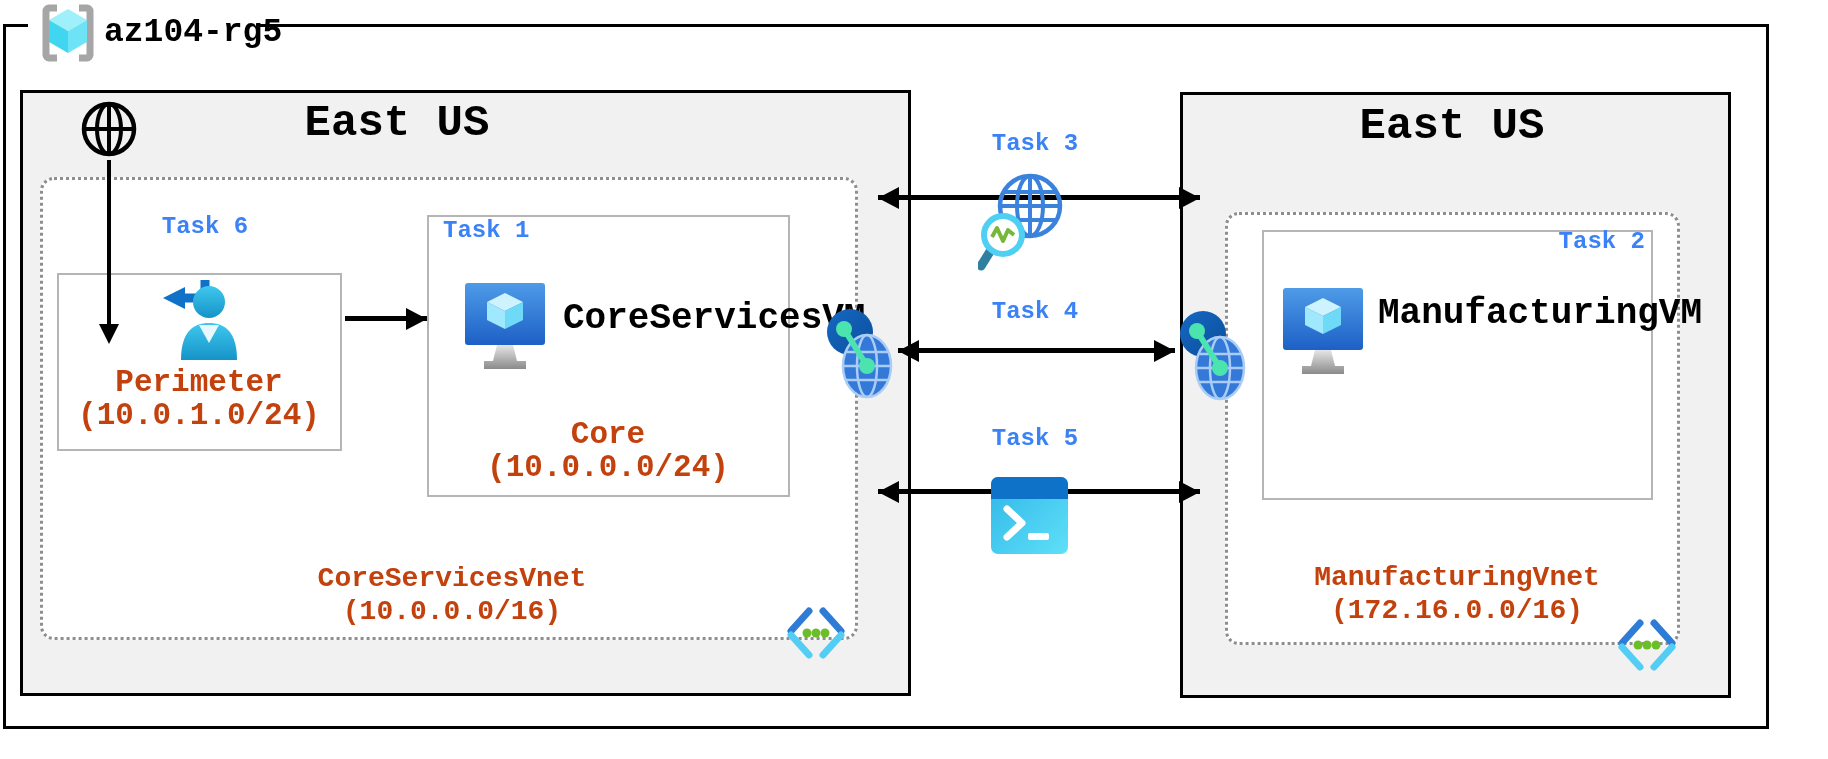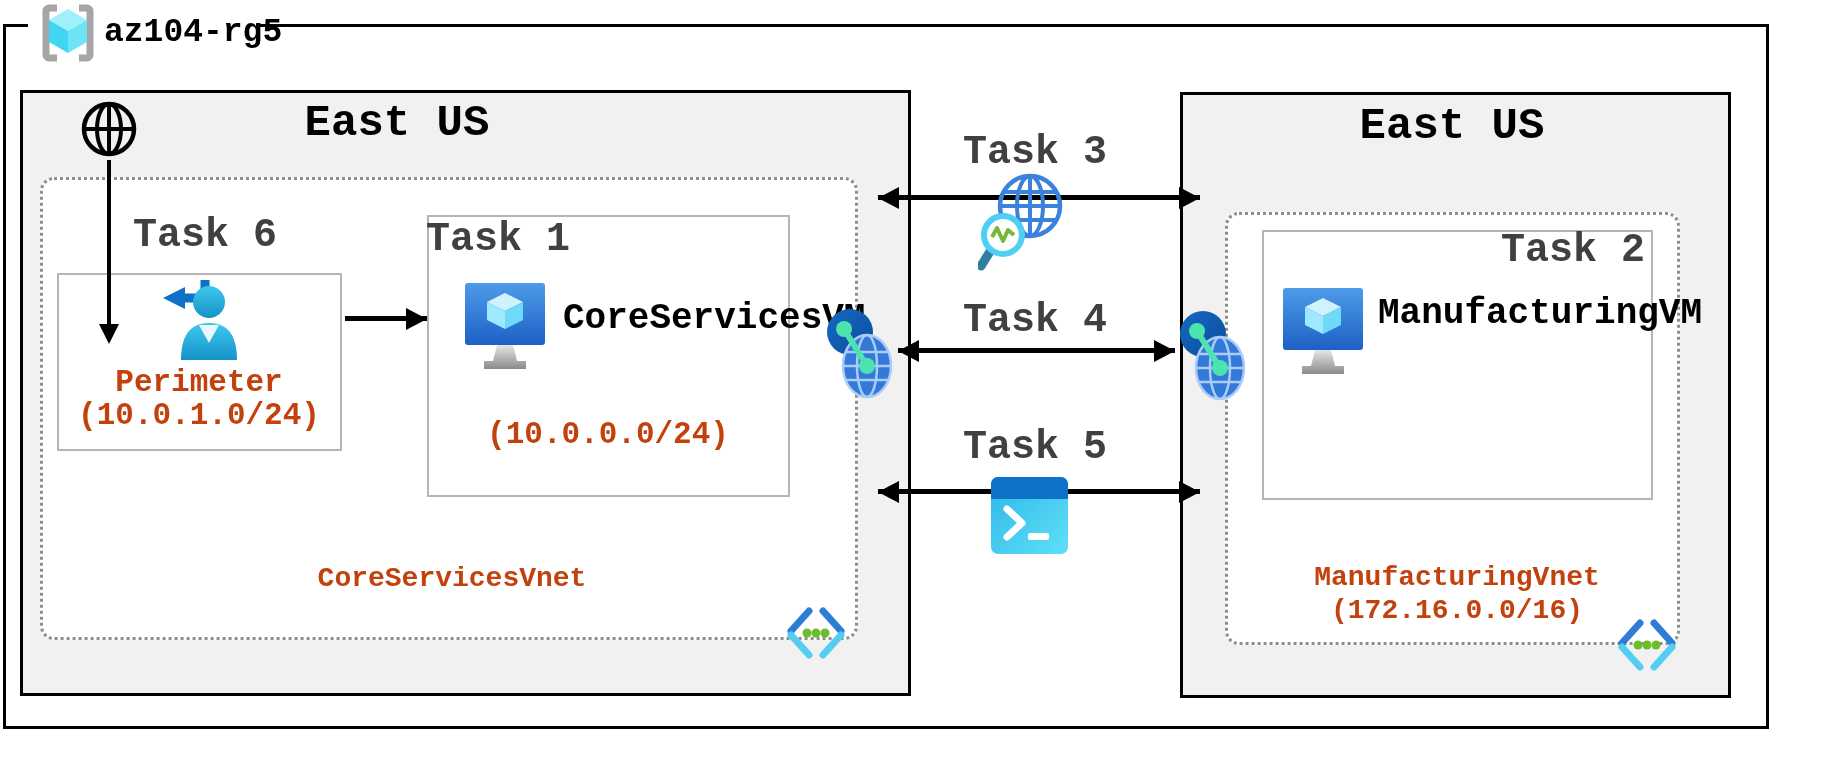--- a/index.html
+++ b/index.html
@@ -18,21 +18,21 @@
   
   .vnet{background:#fff;border:3px dotted #8E8E8E;border-radius:14px;z-index:2;box-sizing:border-box;}
   .vnet-left{left:40px;top:177px;width:818px;height:463px;}
   .vnet-right{left:1225px;top:212px;width:455px;height:433px;}
   
   .subnet{background:#fff;border:2px solid #B5B5B5;z-index:3;box-sizing:border-box;}
   .subnet-perimeter{left:57px;top:273px;width:285px;height:178px;}
   .subnet-core{left:427px;top:215px;width:363px;height:282px;}
   .subnet-mfg{left:1262px;top:230px;width:391px;height:270px;}
   
-  .task{font-size:40px;color:#404040;z-index:5;white-space:nowrap;}
+  .task{font-size:24px;color:#3b82f6;z-index:5;white-space:nowrap;}
   .ctr{transform:translateX(-50%);text-align:center;}
   .rgt{transform:translateX(-100%);text-align:center;}
   .vmname{font-size:36px;color:#000;z-index:5;white-space:nowrap;}
   .lbl2{font-size:31px;line-height:33px;color:#c2410c;text-align:center;transform:translateX(-50%);z-index:5;white-space:nowrap;}
   .lbl2v{font-size:28px;line-height:33px;}
   
   .harrow{height:5px;background:#000;z-index:4;}
   .harrow::before,.harrow::after{content:"";position:absolute;top:50%;transform:translateY(-50%);
       border-top:11px solid transparent;border-bottom:11px solid transparent;}
   .head-left::before{left:0;border-right:21px solid #000;}
@@ -111,35 +111,37 @@
     <path d="M28,86 C28,58 40,49 56,49 C72,49 84,58 84,86 Z" fill="url(#gPerson)"></path>
     <polygon points="46,51 66,51 56,69" fill="#E8F8FD"></polygon>
   </svg>
   <div class="abs lbl2" style="left:199px;top:366px">
     <div>Perimeter</div>
     <div>(10.0.1.0/24)</div>
   </div>
 
   <div class="abs harrow head-right" style="left:345px;top:316px;width:82px"></div>
 
-  <span class="abs task" style="left:426px;top:217px">Task 1</span>
+  <span class="abs task" style="left:443px;top:217px">Task 1</span>
   <svg class="abs icon" style="left:464px;top:282px" width="82" height="98" viewBox="0 0 82 98">
     <rect x="1" y="1" width="80" height="62" rx="3" fill="url(#gVm)"></rect>
     <polygon points="41,11 59,20 41,29 23,20" fill="#CFF3FE"></polygon>
     <polygon points="23,20 41,29 41,47 23,38" fill="#9FE8FE"></polygon>
     <polygon points="41,29 59,20 59,38 41,47" fill="#6FD9F8"></polygon>
     <path d="M33,63 h16 l4,16 h9 v8 H20 v-8 h9 z" fill="url(#gStand)"></path>
   </svg>
   <span class="abs vmname" style="left:563px;top:298px">CoreServicesVM</span>
   <div class="abs lbl2" style="left:608px;top:418px">
+    <div>Core</div>
     <div>(10.0.0.0/24)</div>
   </div>
 
   <div class="abs lbl2 lbl2v" style="left:452px;top:562px">
     <div>CoreServicesVnet</div>
+    <div>(10.0.0.0/16)</div>
   </div>
   <svg class="abs icon" style="left:784px;top:606px" width="64" height="54" viewBox="0 0 64 54">
     <line x1="25" y1="5" x2="7" y2="25" stroke="#2E7CD6" stroke-width="7" stroke-linecap="round"></line>
     <line x1="7" y1="29" x2="25" y2="49" stroke="#54CDF4" stroke-width="7" stroke-linecap="round"></line>
     <line x1="39" y1="5" x2="57" y2="25" stroke="#2E7CD6" stroke-width="7" stroke-linecap="round"></line>
     <line x1="57" y1="29" x2="39" y2="49" stroke="#54CDF4" stroke-width="7" stroke-linecap="round"></line>
     <circle cx="23" cy="27" r="4.5" fill="#6CBE28"></circle>
       <circle cx="32" cy="27" r="4.5" fill="#6CBE28"></circle>
     <circle cx="41" cy="27" r="4.5" fill="#6CBE28"></circle>
   </svg>

